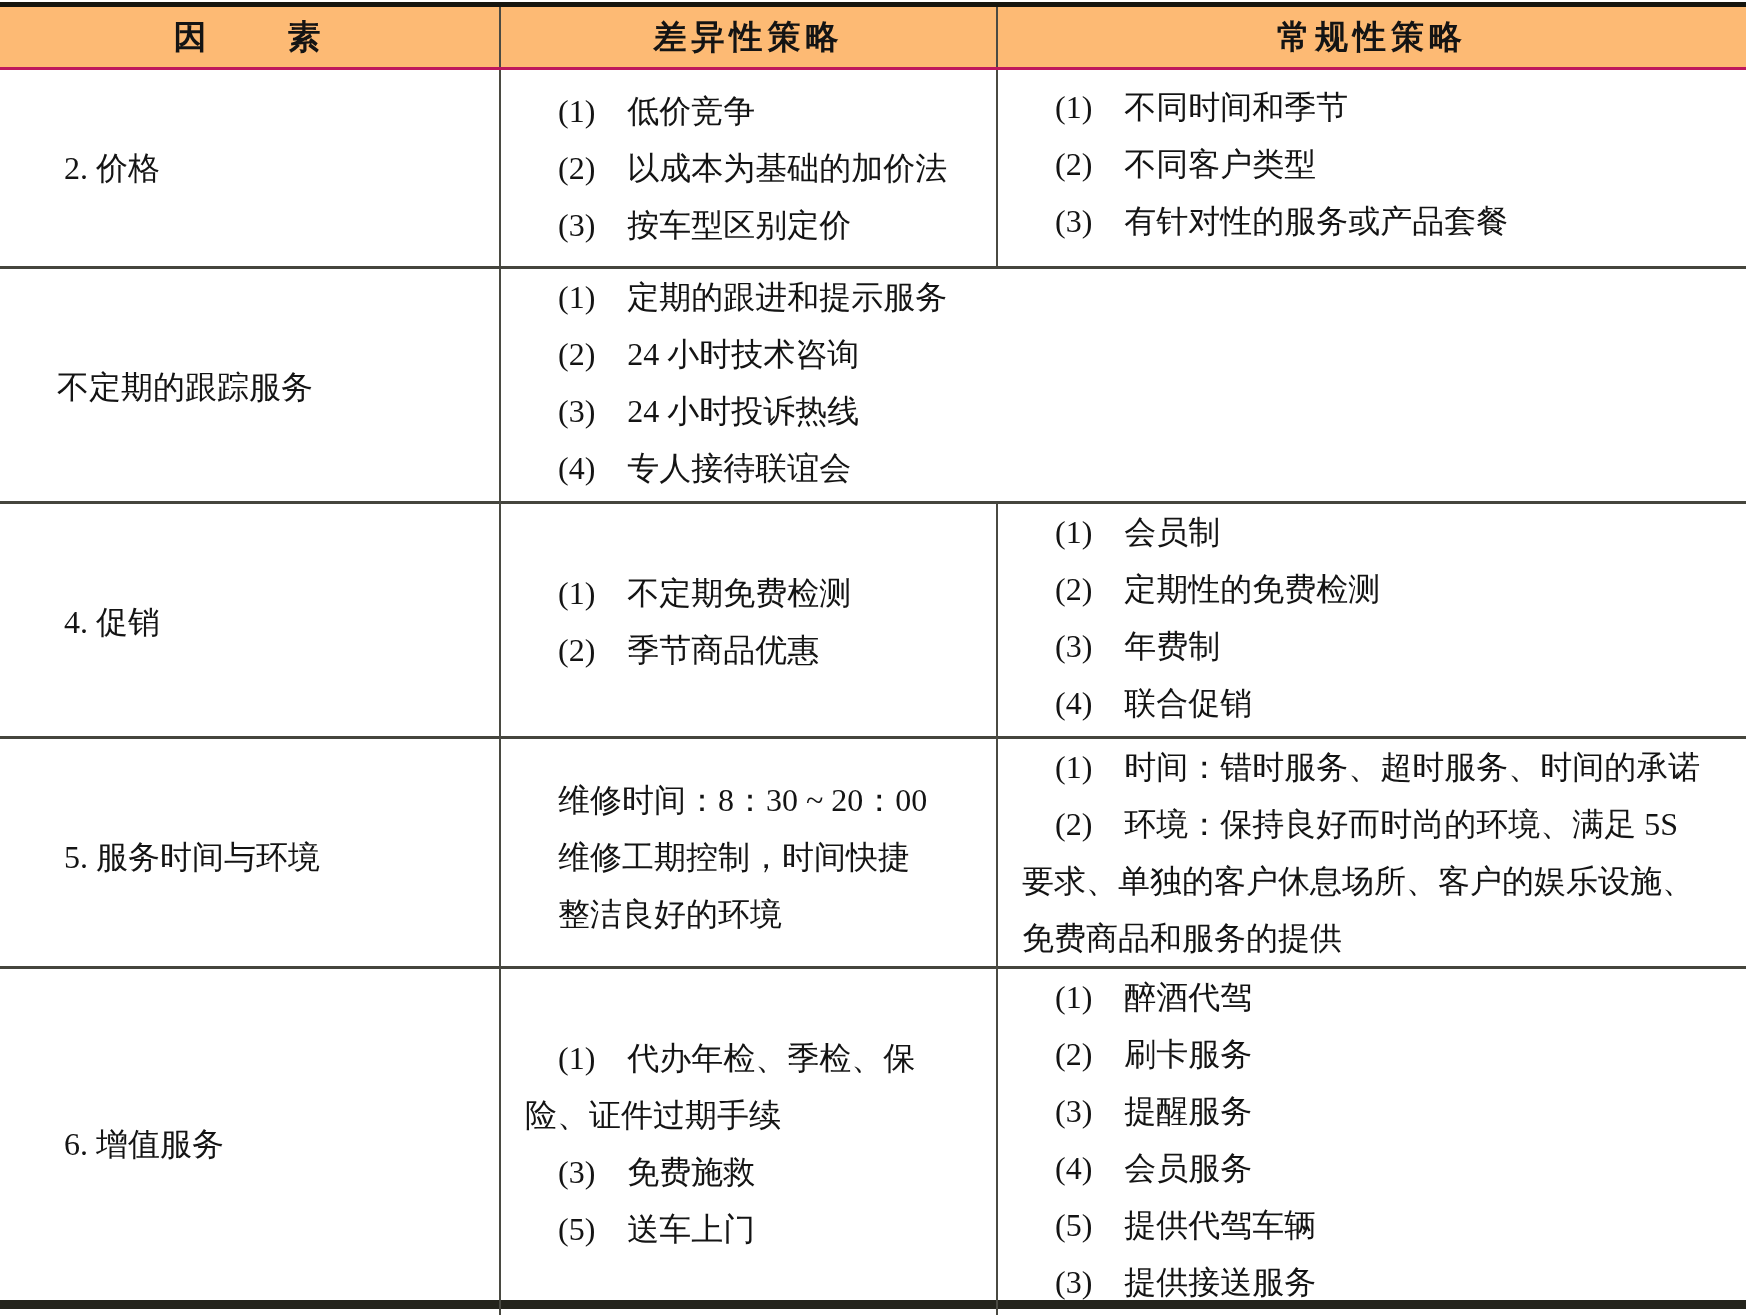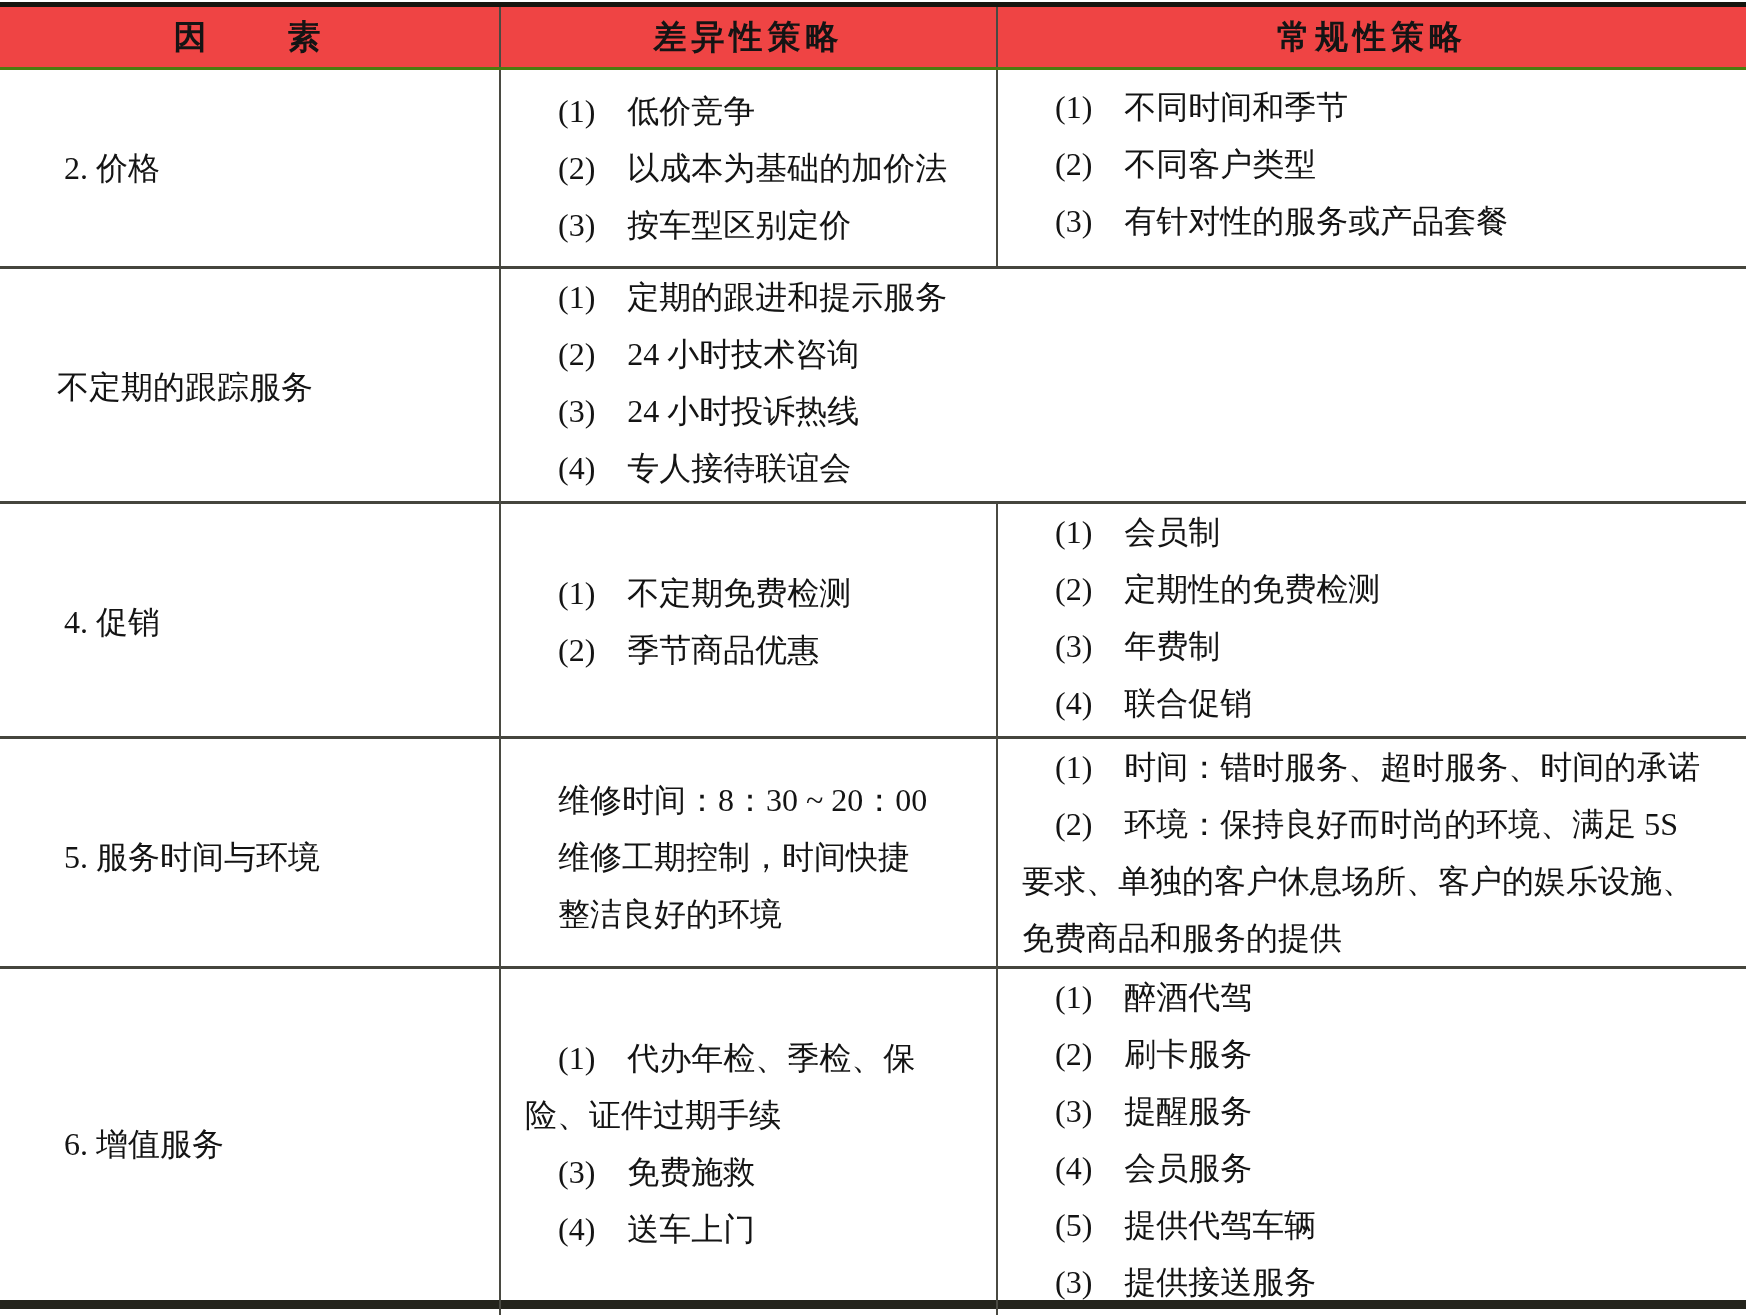--- a/index.html
+++ b/index.html
@@ -12,22 +12,22 @@
     margin-top:2px;
     width:1746px;
     border-top:5px solid #15150e;
     border-bottom:9px solid #24241c;
     box-sizing:border-box;
   }
   .hrow{
     display:grid;
     grid-template-columns:499px 497px 750px;
     height:60px;
-    background:#ef4444;
-    border-bottom:3px solid #4d7c0f;
+    background:#fdba74;
+    border-bottom:3px solid #be185d;
   }
   .hcell{
     display:flex;align-items:center;justify-content:center;
     font-family:"Liberation Sans","DejaVu Sans",sans-serif;
     font-size:33px;font-weight:600;letter-spacing:5px;
     color:#141414;
     box-sizing:border-box;
   }
   .hcell + .hcell{border-left:2px solid #4a4a42;}
   .row{
@@ -118,21 +118,21 @@
           <p>(2)　环境：保持良好而时尚的环境、满足 5S 要求、单独的客户休息场所、客户的娱乐设施、免费商品和服务的提供</p>
         </div>
       </div>
       <div class="row">
         <div class="cell factor">
           <p>6. 增值服务</p>
         </div>
         <div class="cell regular">
           <p>(1)　代办年检、季检、保险、证件过期手续</p>
           <p>(3)　免费施救</p>
-          <p>(4)　送车上门</p>
+          <p>(5)　送车上门</p>
         </div>
         <div class="cell diff">
           <p>(1)　醉酒代驾</p>
           <p>(2)　刷卡服务</p>
           <p>(3)　提醒服务</p>
           <p>(4)　会员服务</p>
           <p>(5)　提供代驾车辆</p>
           <p>(3)　提供接送服务</p>
         </div>
       </div>

